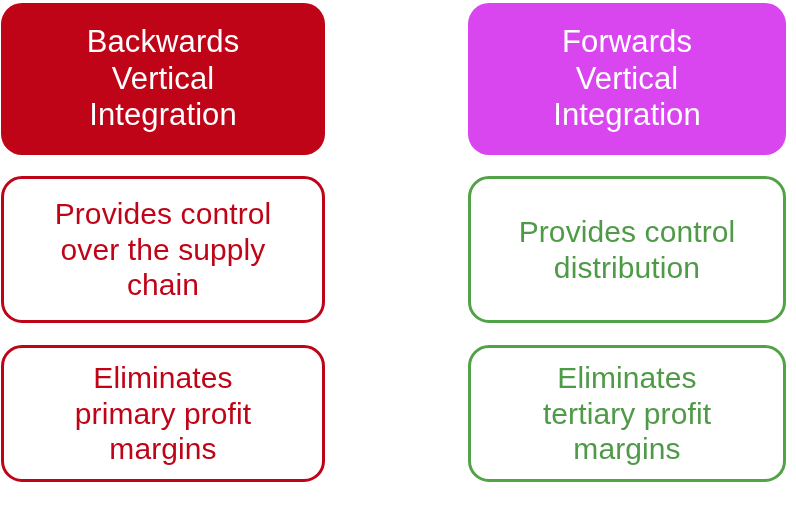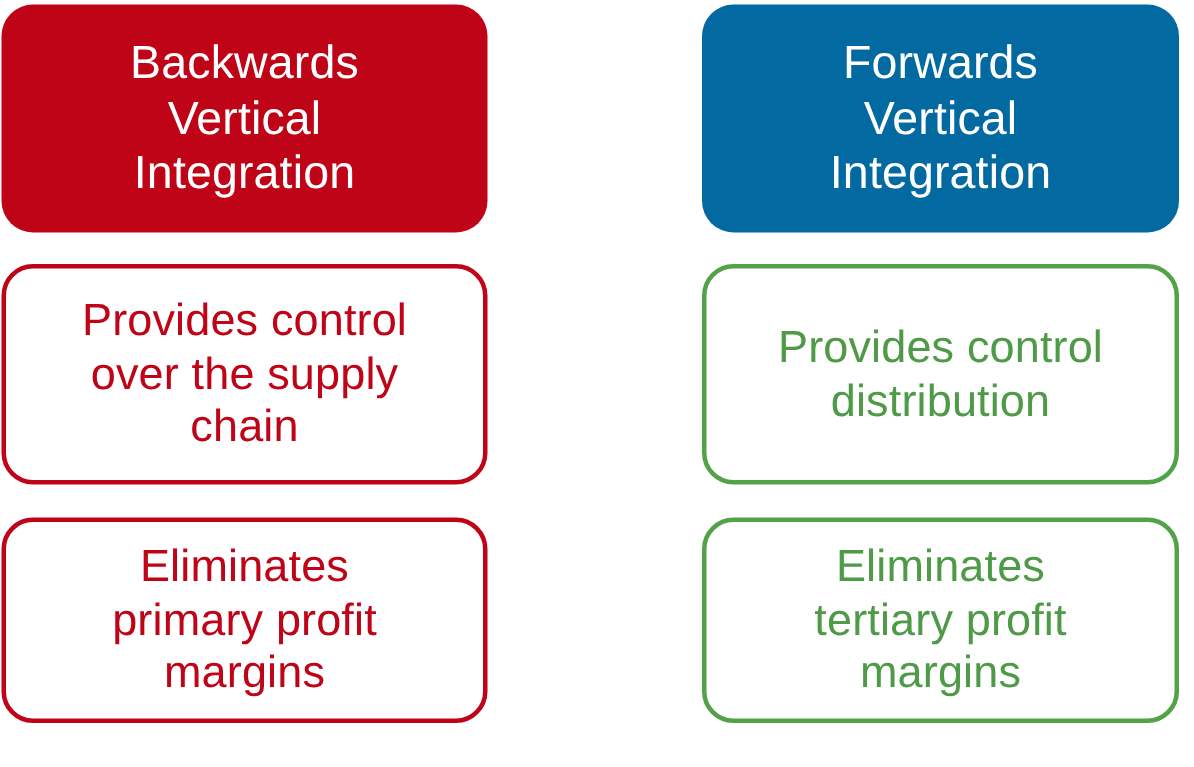--- a/index.html
+++ b/index.html
@@ -54,21 +54,21 @@
     white-space: pre-line;
     letter-spacing: 0.1px;
   }
 
   
   .header-red {
     background: #C00418;
     border: none;
   }
   .header-green {
-    background: #0369a1;
+    background: #d946ef;
     border: none;
   }
   .header-red .box-text,
   .header-green .box-text {
     color: #ffffff;
     font-size: 31px;
   }
 
   
   .outline-red {

